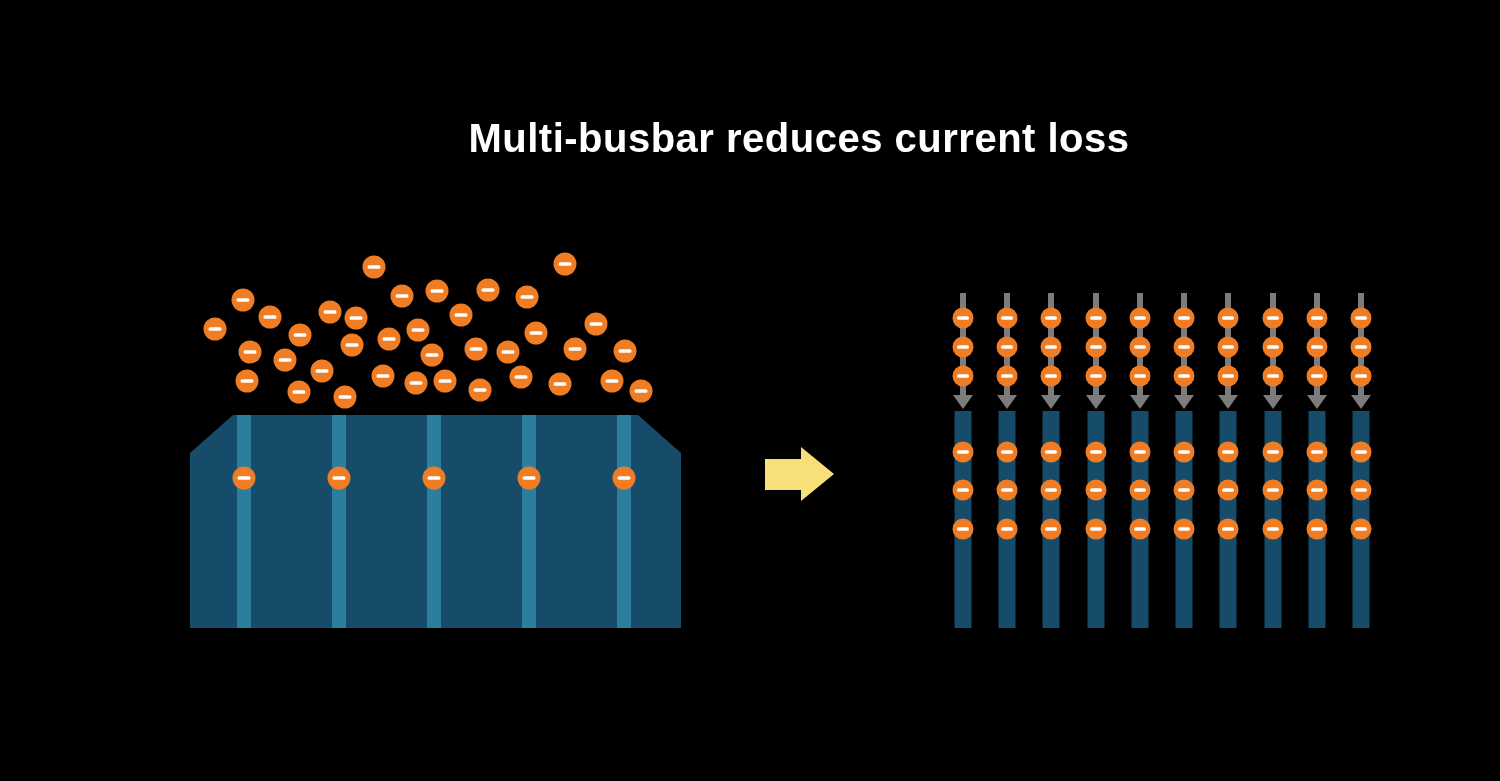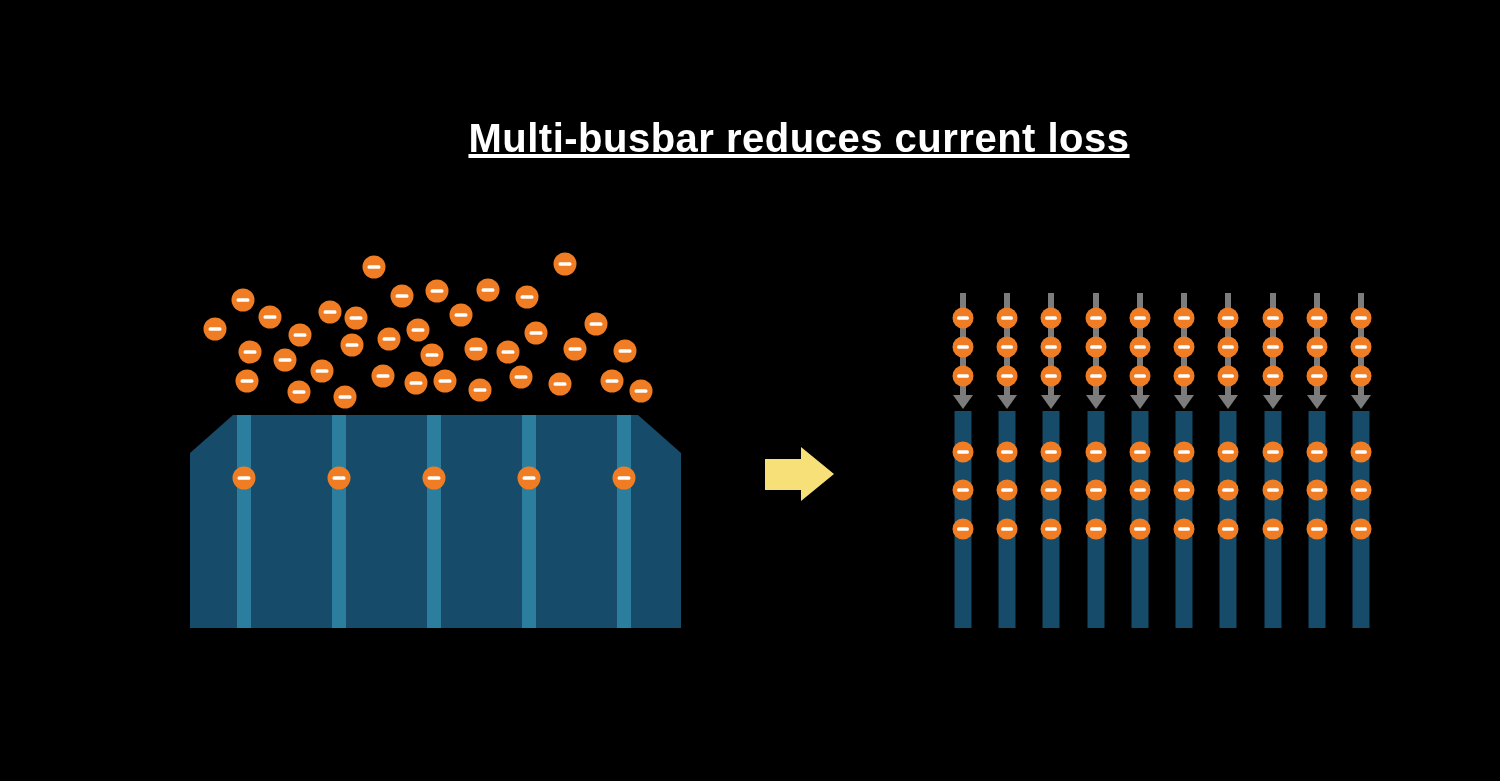--- a/index.html
+++ b/index.html
@@ -15,21 +15,20 @@
     position: absolute;
     left: 799px;
     top: 116px;
     transform: translateX(-50%);
     font-family: "Liberation Sans", sans-serif;
     font-weight: 800;
     font-size: 40px;
     letter-spacing: 0.5px;
     color: #fff;
     white-space: nowrap;
-    text-decoration: underline;
   }
   svg.diagram {
     position: absolute;
     left: 0;
     top: 0;
   }
 </style>
 </head>
 <body>
 

